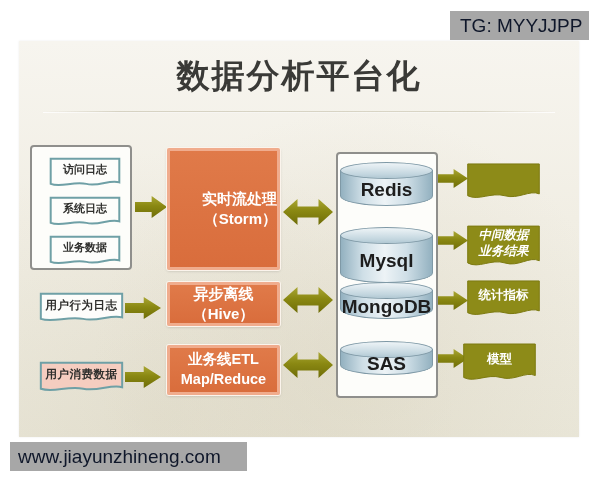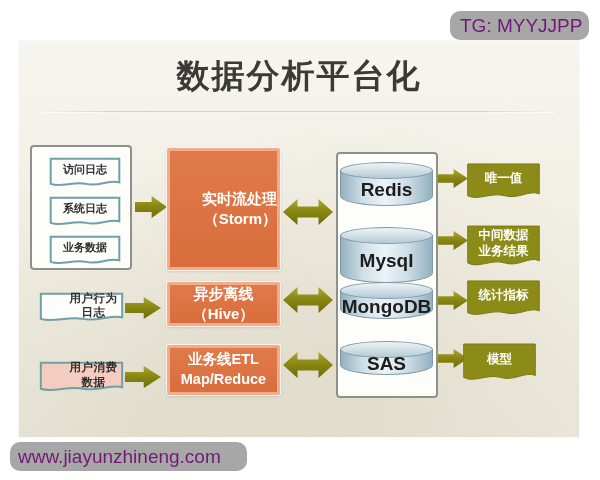--- a/index.html
+++ b/index.html
@@ -37,21 +37,21 @@
   .doc-white path{ fill:#fdfdfb; stroke:#6fa0a6; stroke-width:2; vector-effect:non-scaling-stroke; }
   .doc-pink  path{ fill:#f5cdc0; stroke:#6fa0a6; stroke-width:2; vector-effect:non-scaling-stroke; }
   .doc-olive path{ fill:#8d8b18; stroke:#7c7a10; stroke-width:1; vector-effect:non-scaling-stroke; }
   .doc .lbl{
     position:absolute; inset:0 0 6px 0; display:flex; flex-direction:column;
     align-items:center; justify-content:center; text-align:center;
     font-weight:bold; color:#2f2f2d; line-height:1.25;
   }
   .doc-olive .lbl{ color:#ffffff; }
   .lbl-s{ font-size:11px; }
-  .lbl-m{ font-size:11.5px; letter-spacing:0.5px;padding-left:24px; }
+  .lbl-m{ font-size:11.5px; letter-spacing:0.5px; }
   .lbl-o{ font-size:12.5px; }
   
   .proc{
     position:absolute; background:linear-gradient(180deg,#e07a49 0%, #d96d3c 100%);
     border:3px solid #f0ac8d; box-shadow:0 0 0 1px #fbf4ec, 0 1px 3px rgba(0,0,0,0.22);
     display:flex; flex-direction:column; align-items:center; justify-content:center;
     color:#ffffff; font-weight:bold; text-align:center; line-height:1.35; border-radius:2px;
   }
   .proc .pl{ font-size:15px; }
   .proc-small .pl{ font-size:14.5px; }
@@ -72,22 +72,22 @@
     background:linear-gradient(180deg,#eef4f7 0%, #c3d6df 75%, #b1c8d3 100%);
     border:1px solid #7f99a6; border-radius:50%;
   }
   .cyl-label{
     position:absolute; left:0; right:0; top:12px; bottom:0;
     display:flex; align-items:center; justify-content:center;
     font-weight:bold; font-size:19px; color:#1d1d1d;
   }
   
   .wm{
-    position:absolute; background:rgba(160,160,160,0.92); color:#701a75;
-    display:flex; align-items:center; font-family:"Liberation Sans", sans-serif;border-radius:10px;
+    position:absolute; background:rgba(160,160,160,0.92); color:#0f172a;
+    display:flex; align-items:center; font-family:"Liberation Sans", sans-serif;
   }
   .wm-top{ left:450px; top:11px; width:139px; height:29px; font-size:19px; padding-left:10px; }
   .wm-bottom{ left:10px; top:442px; width:237px; height:29px; font-size:19px; padding-left:8px; }
 </style>
 </head>
 <body>
 
 <div class="stage">
 
   <div class="slide">
@@ -176,26 +176,22 @@
 
     <div class="arrow arrow-r" style="left:419px; top:128px; width:30px; height:19px;"></div>
     <div class="arrow arrow-r" style="left:419px; top:190px; width:30px; height:19px;"></div>
     <div class="arrow arrow-r" style="left:419px; top:250px; width:30px; height:19px;"></div>
     <div class="arrow arrow-r" style="left:419px; top:308px; width:30px; height:19px;"></div>
 
     <div class="doc doc-olive" style="left:448px; top:122px; width:73px; height:38px;">
       <svg viewBox="0 0 100 40" preserveAspectRatio="none">
           <path d="M1,1 L99,1 L99,32.5 C86,28 70,38.5 52,34.5 C33,30.5 16,40 1,34.5 Z"></path>
         </svg>
-      <span class="lbl lbl-o">
-        <span>唯一值</span>
-        <span></span>
-      </span>
-    </div>
-    <div class="doc doc-olive" style="left:448px; top:184px; width:73px; height:44px;">
+    </div>
+    <div class="doc doc-olive" style="left:448px; top:184px; width:73px; height:44px;font-style:italic;">
       <svg viewBox="0 0 100 40" preserveAspectRatio="none">
           <path d="M1,1 L99,1 L99,32.5 C86,28 70,38.5 52,34.5 C33,30.5 16,40 1,34.5 Z"></path>
         </svg>
       <span class="lbl lbl-o">
         <span>中间数据</span>
         <span>业务结果</span>
       </span>
     </div>
     <div class="doc doc-olive" style="left:448px; top:239px; width:73px; height:38px;">
       <svg viewBox="0 0 100 40" preserveAspectRatio="none">

